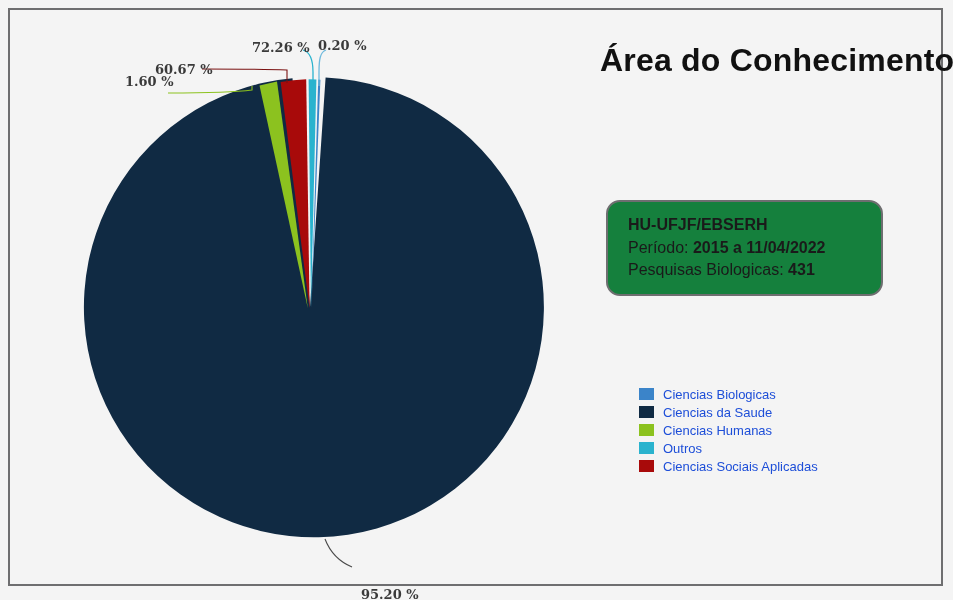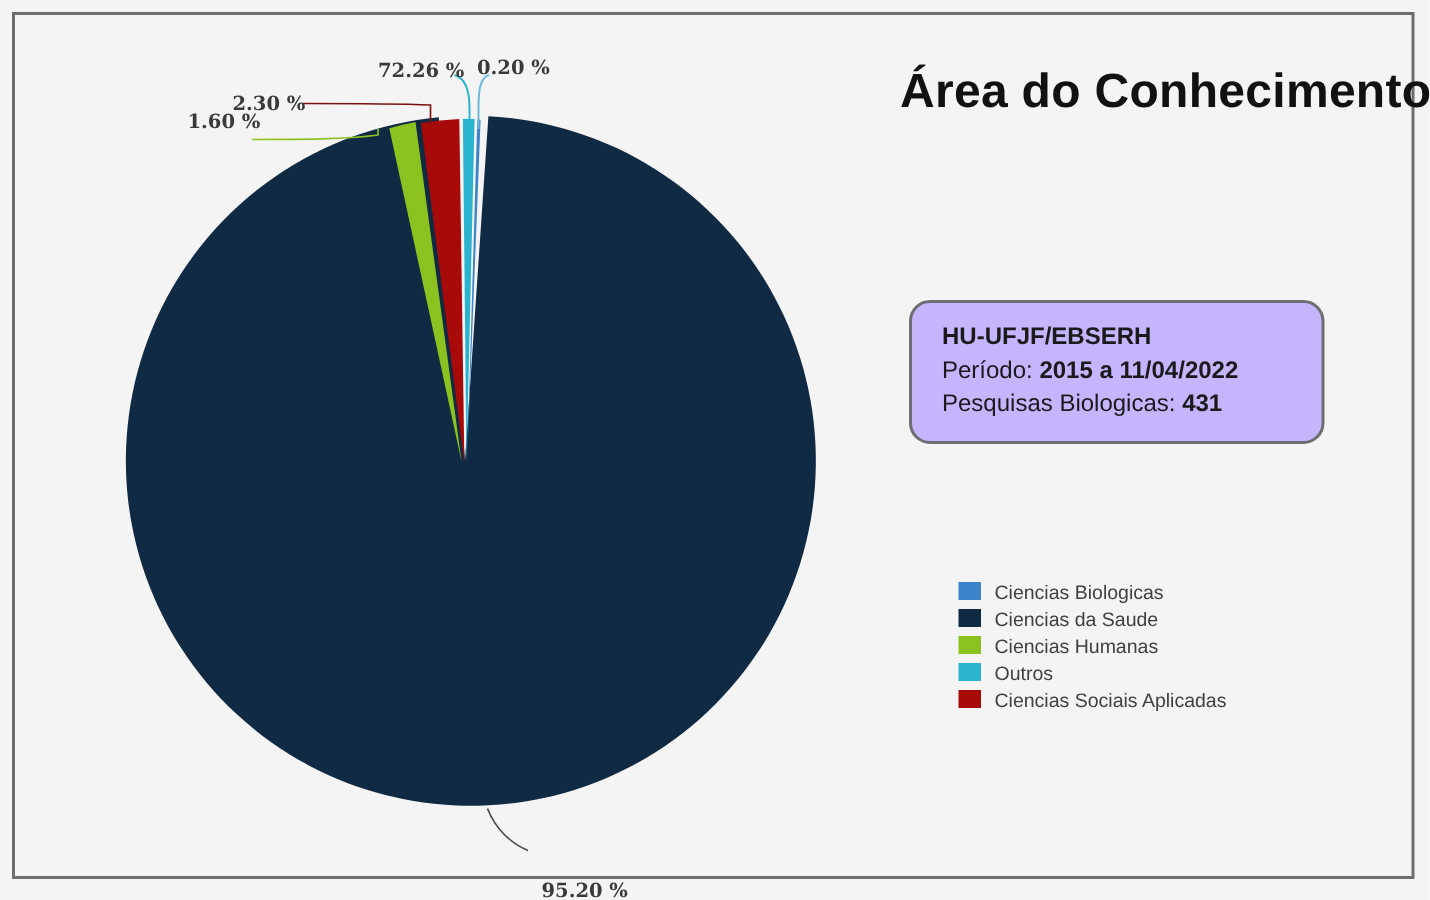--- a/index.html
+++ b/index.html
@@ -45,21 +45,21 @@
     letter-spacing: 0.2px;
     white-space: nowrap;
   }
   #info-box {
     position: absolute;
     left: 606px;
     top: 200px;
     width: 277px;
     border: 2px solid #6e6e70;
     border-radius: 14px;
-    background: #c4b5fd;
+    background: #15803d;
     box-sizing: border-box;
     padding: 12px 18px 12px 20px;
   }
   .info-line {
     font-size: 16px;
     color: #1a1a1a;
     line-height: 1.42;
     white-space: nowrap;
   }
   .info-line.strong {
@@ -80,21 +80,21 @@
     margin-bottom: 0px;
   }
   .legend-swatch {
     width: 15px;
     height: 12px;
     margin-right: 9px;
     flex: 0 0 auto;
   }
   .legend-label {
     font-size: 13px;
-    color: #404040;
+    color: #1d4ed8;
     white-space: nowrap;
   }
   .pct-label {
     position: absolute;
     font-size: 13px;
     font-weight: bold;
     color: #3a3a3a;
     font-family: "DejaVu Serif", serif;
     white-space: nowrap;
   }
@@ -119,21 +119,21 @@
     <path d="M 311.4 308.2 L 318.2 79.6 A 228 228 0 0 1 320.4 79.8 Z" fill="#3b84c9"></path>
 
     <path d="M 168 93 C 200 93 230 93 252 90 L 252 86" stroke="#8cc21f" stroke-width="1.1" fill="none"></path>
     <path d="M 202 69 C 235 69 262 69 287 70 L 287 83" stroke="#7a1111" stroke-width="1.1" fill="none"></path>
     <path d="M 303 50 C 310 52 313 60 313 72 L 313 86" stroke="#2ab3ce" stroke-width="1.3" fill="none"></path>
     <path d="M 326 50 C 320 52 319 60 319 72 L 319 86" stroke="#6db9dd" stroke-width="1.3" fill="none"></path>
     <path d="M 325 539 C 330 552 340 562 352 567" stroke="#4a4a4a" stroke-width="1.1" fill="none"></path>
   </svg>
 
   <div class="pct-label" style="left:112px; top:74px;margin-left:13px;">1.60 %</div>
-  <div class="pct-label" style="left:155px; top:62px;">2.30 %</div>
+  <div class="pct-label" style="left:155px; top:62px;">60.67 %</div>
   <div class="pct-label" style="left:252px; top:40px;">72.26 %</div>
   <div class="pct-label" style="left:318px; top:38px;">0.20 %</div>
   <div class="pct-label" style="left:361px; top:563px;margin-top:24px;">95.20 %</div>
 
   <div id="chart-title">Área do Conhecimento</div>
 
   <div id="info-box">
     <div class="info-line strong">HU-UFJF/EBSERH</div>
     <div class="info-line">
       <span>Período:</span>

